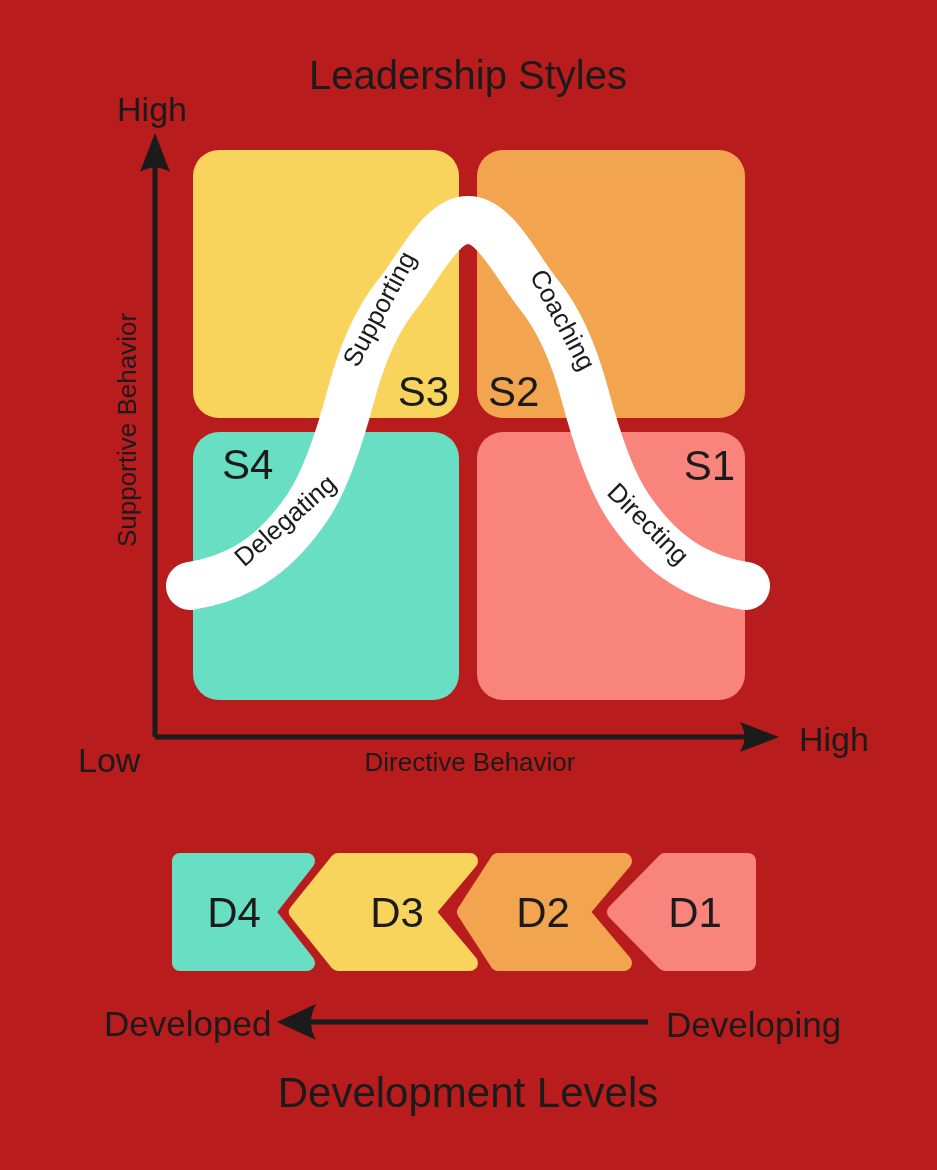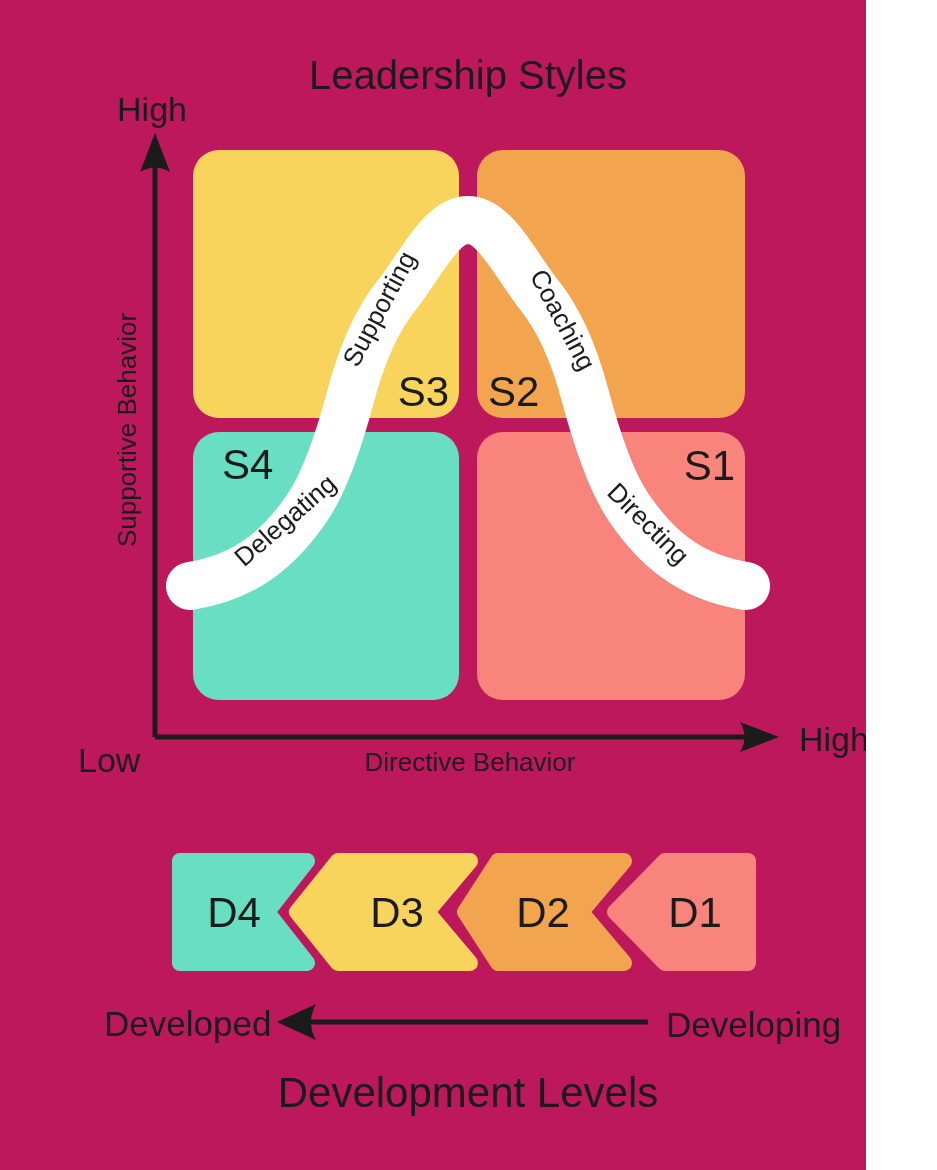--- a/index.html
+++ b/index.html
@@ -2,23 +2,23 @@
 <html><head>
 <meta charset="utf-8">
 <style>
   html, body {
     margin: 0;
     padding: 0;
     background: #ffffff;
   }
   .stage {
     position: relative;
-    width: 866px;
+    width: 937px;
     height: 1170px;
-    background: #be185d;
+    background: #b91c1c;
     overflow: hidden;
   }
   svg {
     display: block;
     font-family: "Liberation Sans", sans-serif;
   }
   text {
     font-family: "Liberation Sans", sans-serif;
   }
   .t-title   { font-size: 40px; }

